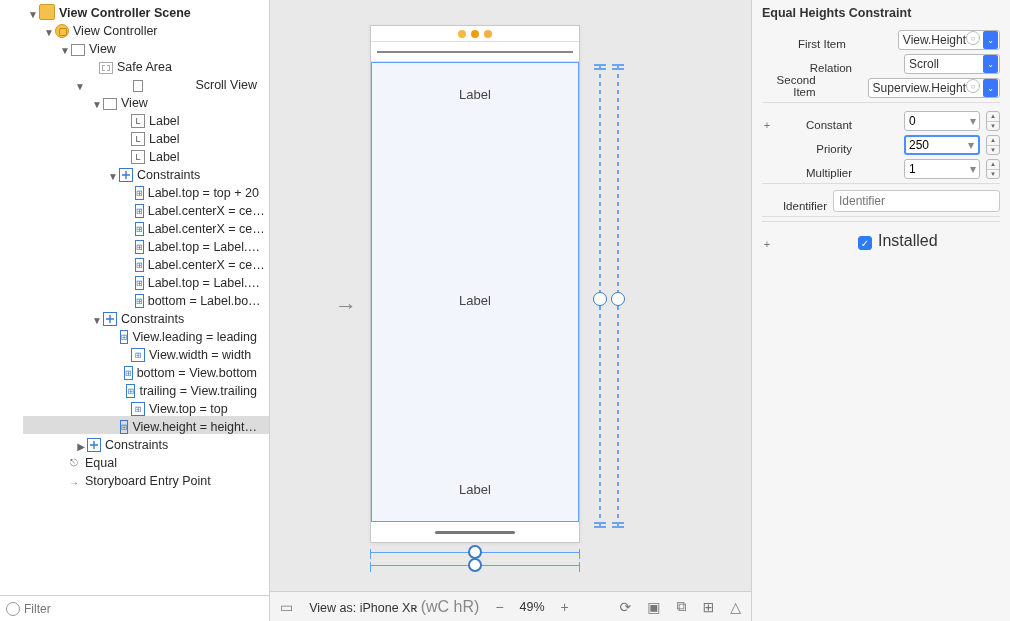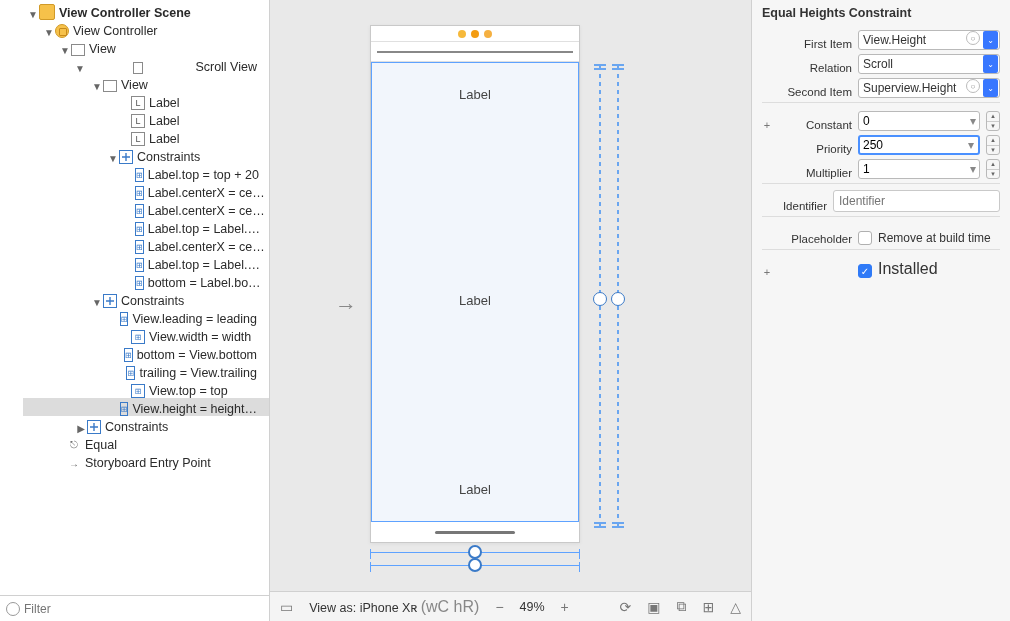--- a/index.html
+++ b/index.html
@@ -130,21 +130,21 @@
   .insp-title{ font-weight:600; font-size:12.5px; padding:4px 10px 6px; }
   .insp-row{
     display:flex; align-items:flex-end; height:24px; padding:0 10px; gap:6px;
   }
   .insp-row .lbl{
     width:74px; text-align:right; font-size:11.5px; color:#333;
   }
   .insp-row .plus{ width:10px; color:#777; font-size:11px; text-align:center;}
   .combo{
     flex:1; height:20px; border:1px solid #b9b9b9; border-radius:3px; background:#fff;
-    display:flex; align-items:center; padding:0 4px; font-size:12px; position:relative;
+    display:flex; align-items:center; padding:0 4px; font-size:12px; position:relative;margin-left:46px;
   }
   .combo .cx{ margin-left:auto; display:flex; gap:3px; }
   .combo .chev{ width:15px; background:#3877ff; color:#fff; display:flex;align-items:center;justify-content:center; border-radius:2px; font-size:8px; height:18px; margin-right:-3px;}
   .combo .dotbtn{ width:14px;height:14px;border:1px solid #bbb;border-radius:50%;display:flex;align-items:center;justify-content:center;font-size:8px;color:#888;}
   .combo.input{ padding:0; }
   .combo.input input{ border:none; outline:none; font-size:12px; width:100%; padding:0 4px; background:transparent;}
   .stepper{ width:14px; height:20px; border:1px solid #b9b9b9; border-radius:3px; display:flex; flex-direction:column;}
   .stepper div{flex:1;display:flex;align-items:center;justify-content:center;font-size:7px;color:#666;}
   .stepper div:first-child{border-bottom:1px solid #ccc;}
   .combo.sel{ border:2px solid #4a90ff; padding:0 3px;}
@@ -173,20 +173,25 @@
         <span class="icon ic-vc"></span>
         <span class="tree-label">View Controller</span>
       </div>
 
       <div class="tree-row" style="padding-left:36px;">
         <span class="tw open"></span>
         <span class="icon ic-view"></span>
         <span class="tree-label">View</span>
       </div>
 
+      <div class="tree-row" style="padding-left:64px;">
+        <span class="tw none"></span>
+        <span class="icon ic-safe"></span>
+        <span class="tree-label">Safe Area</span>
+      </div>
 
       <div class="tree-row" style="padding-left:52px;gap:48px;">
         <span class="tw open"></span>
         <span class="icon ic-view"></span>
         <span class="tree-label">Scroll View</span>
       </div>
 
       <div class="tree-row" style="padding-left:68px;">
         <span class="tw open"></span>
         <span class="icon ic-view"></span>
@@ -459,26 +464,20 @@
     <div class="divider"></div>
 
     <div class="insp-row">
       <span class="plus"></span>
       <span class="lbl">Identifier</span>
       <input class="identifier-input" placeholder="Identifier" style="">
     </div>
 
     <div class="divider"></div>
 
-    <div class="insp-row">
-      <span class="plus"></span>
-      <span class="lbl">Placeholder</span>
-      <span class="check"></span>
-      <span style="font-size:12px;">Remove at build time</span>
-    </div>
 
     <div class="divider"></div>
 
     <div class="insp-row">
       <span class="plus">+</span>
       <span class="lbl"></span>
       <span class="check on">✓</span>
       <span style="font-size:16px;">Installed</span>
     </div>
   </div>

